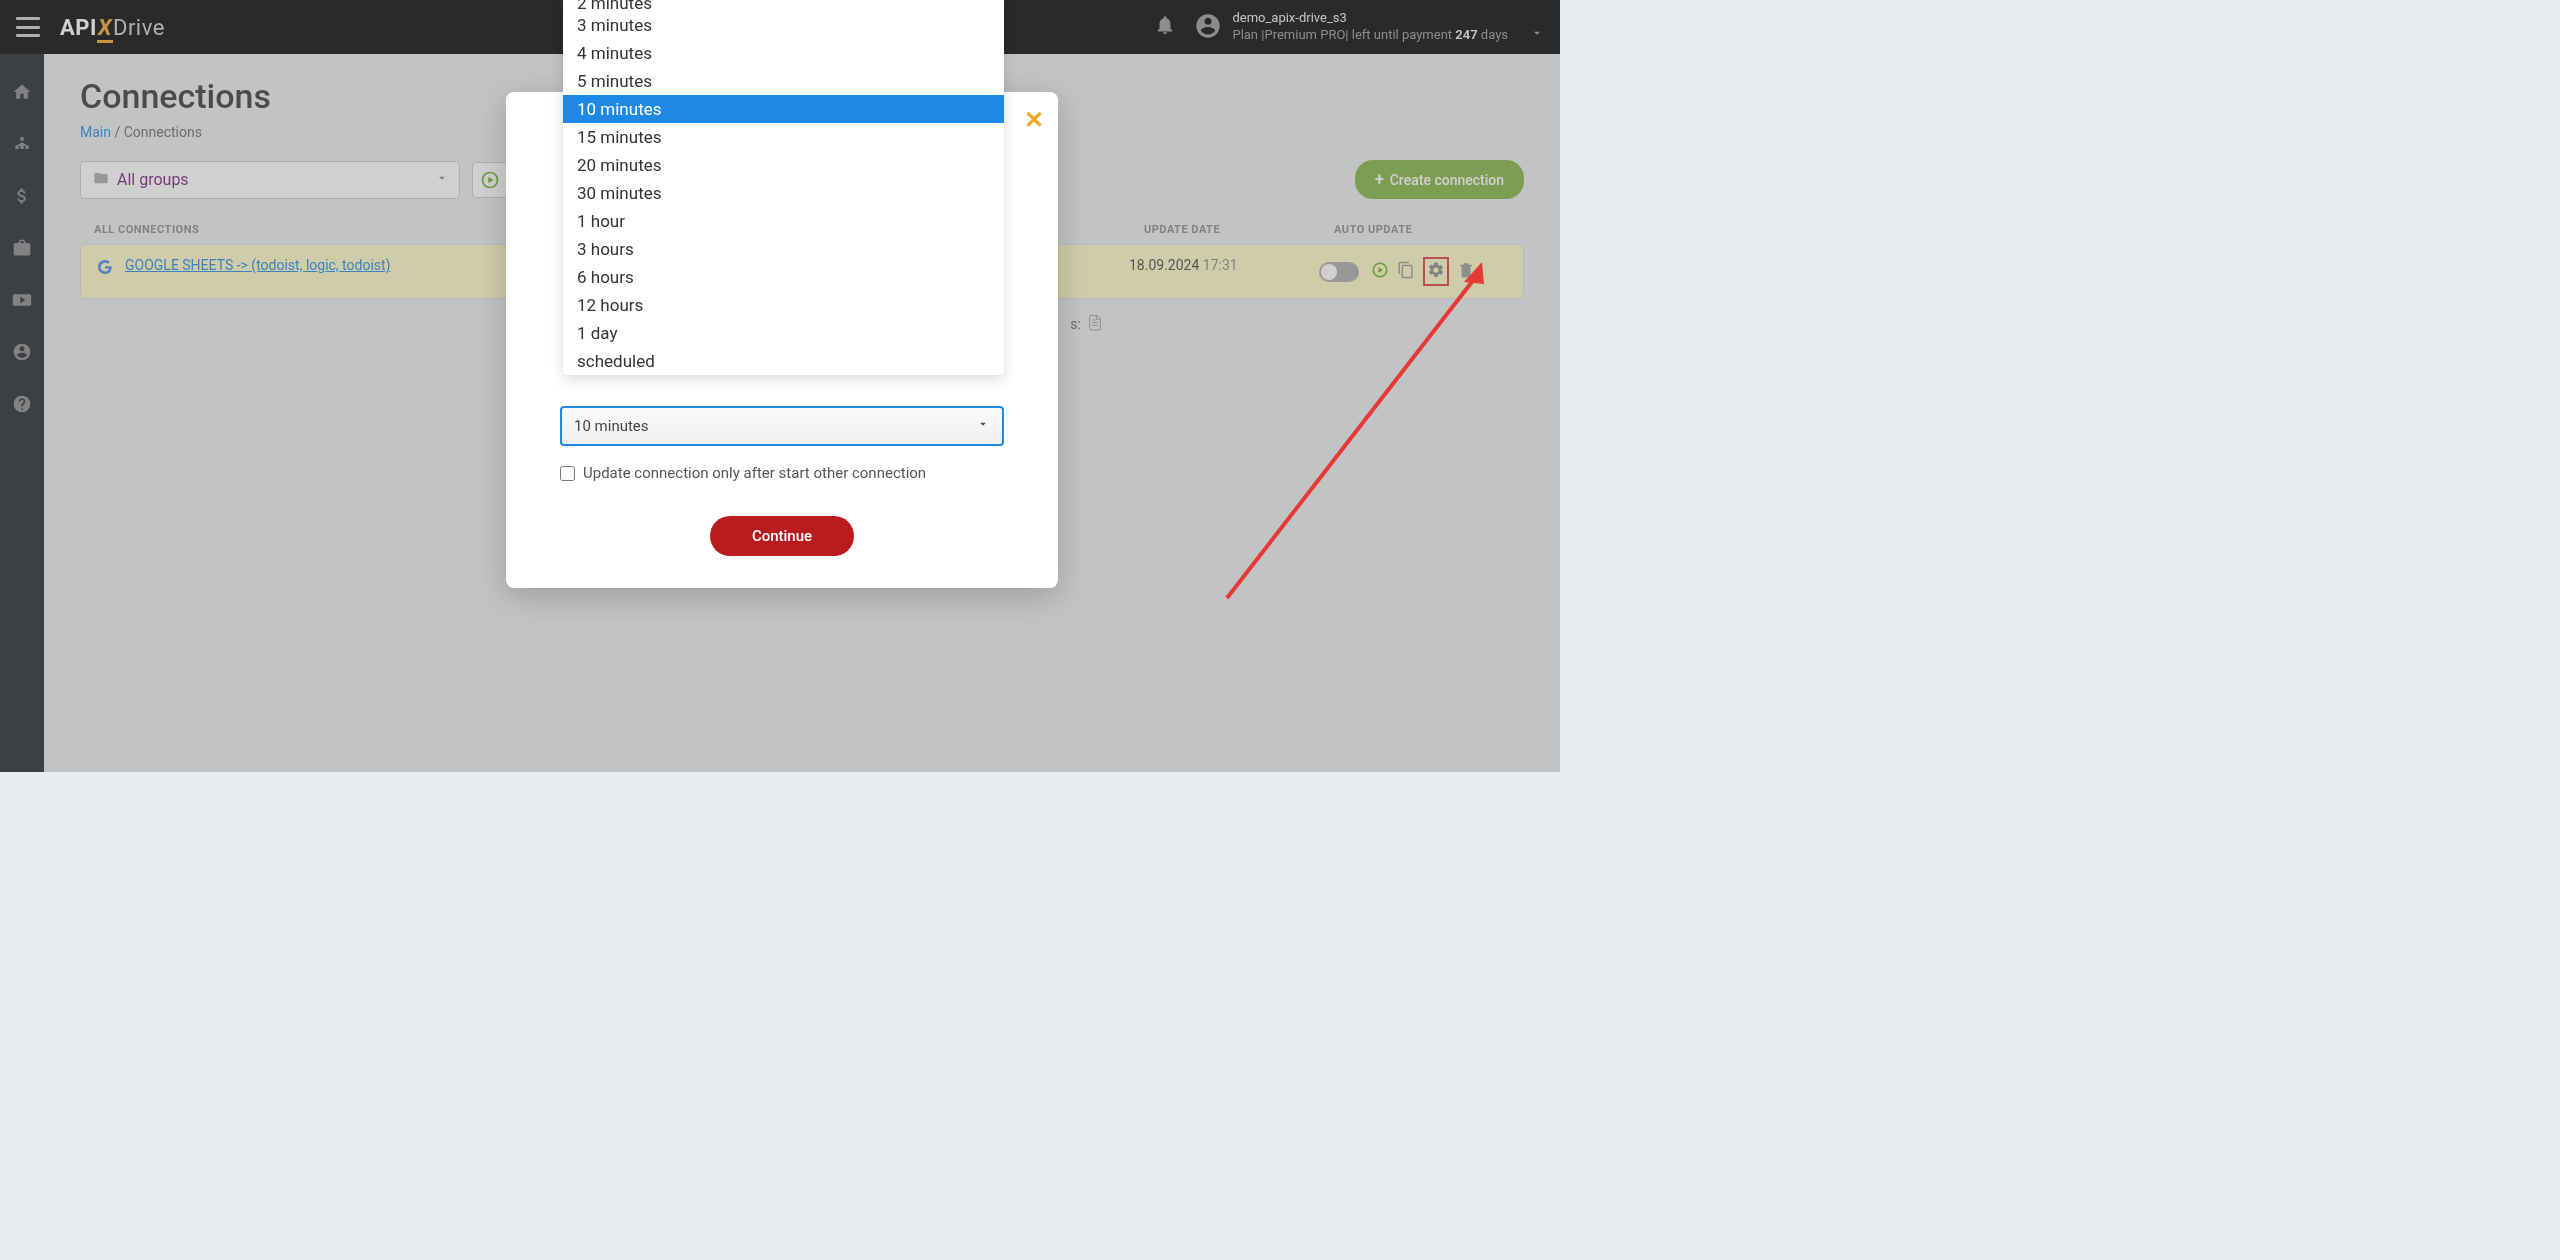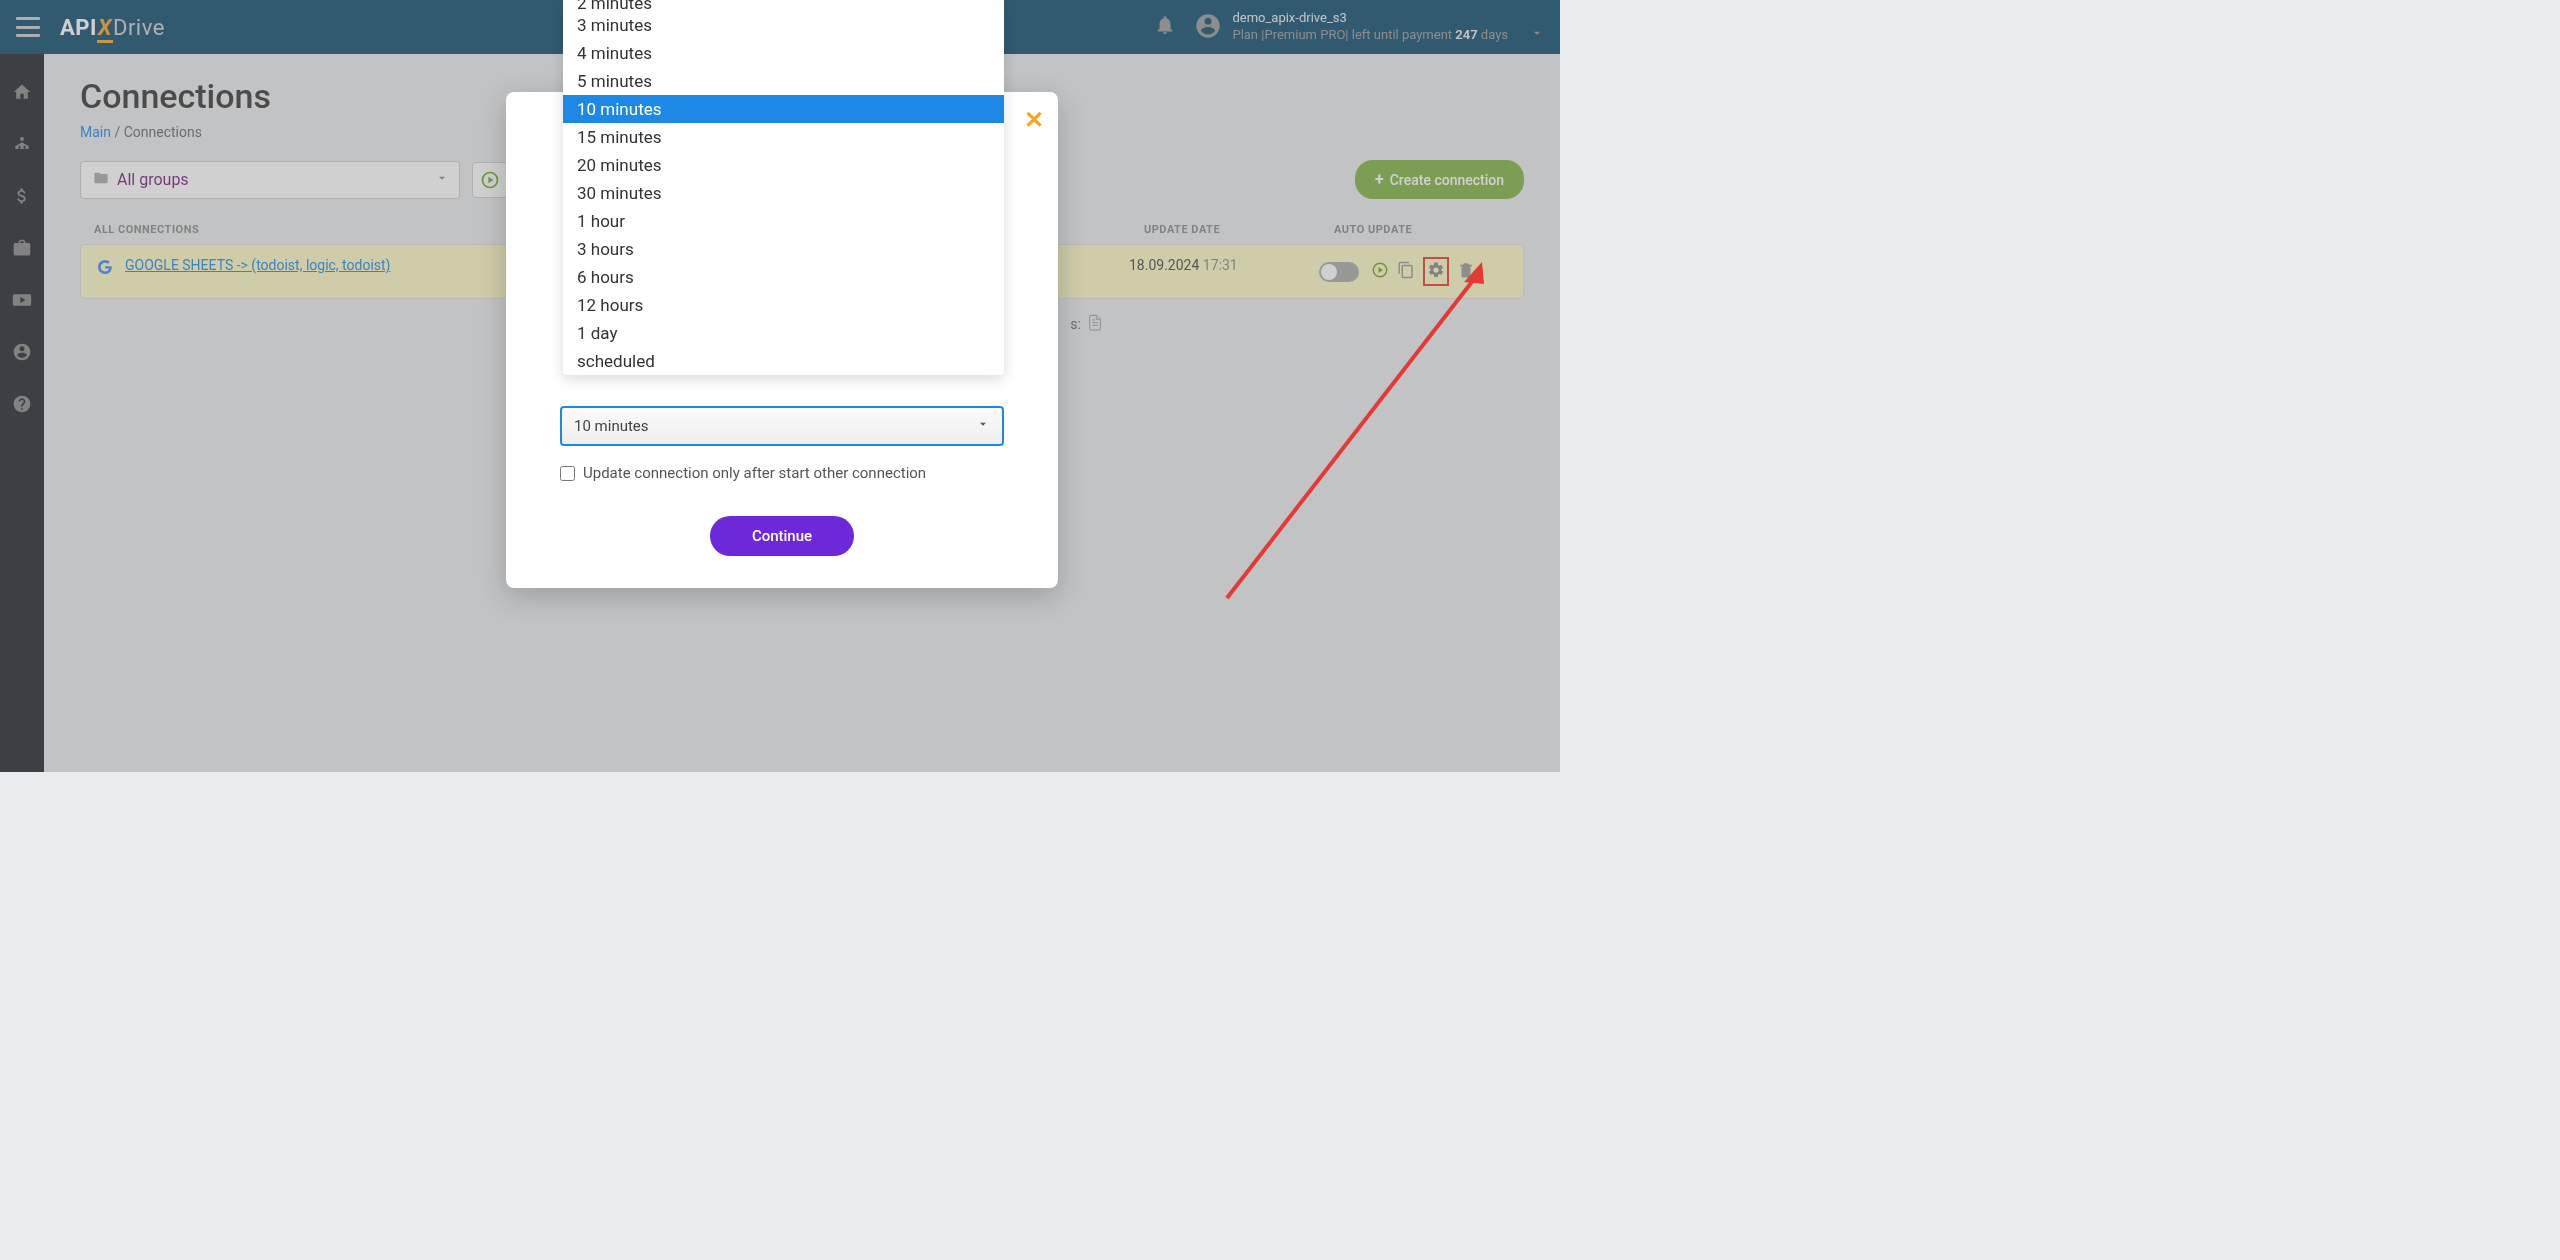--- a/index.html
+++ b/index.html
@@ -1,19 +1,19 @@
 <!DOCTYPE html>
 <html><head>
 <meta charset="utf-8">
 <style>
 * { margin: 0; padding: 0; box-sizing: border-box; font-family: -apple-system, BlinkMacSystemFont, "Segoe UI", Roboto, sans-serif; }
 body { background: #e9ecef; overflow: hidden; width: 1560px; height: 772px; position: relative; }
 
 
-.topbar { height: 54px; background: #0c4a6e; display: flex; align-items: center; padding: 0 16px; color: #fff; }
+.topbar { height: 54px; background: #000000; display: flex; align-items: center; padding: 0 16px; color: #fff; }
 .hamburger { width: 24px; height: 20px; display: flex; flex-direction: column; justify-content: space-between; cursor: pointer; margin-right: 20px; }
 .hamburger span { height: 3px; background: #ccc; border-radius: 1px; }
 .logo { font-size: 22px; font-weight: 700; letter-spacing: 0.5px; }
 .logo .api { color: #fff; }
 .logo .x { color: #f5a623; font-style: italic; border-bottom: 3px solid #f5a623; padding: 0 1px; }
 .logo .drive { color: #ccc; font-weight: 400; }
 .topbar-right { margin-left: auto; display: flex; align-items: center; gap: 18px; }
 .bell-icon svg { fill: #999; width: 22px; height: 22px; }
 .user-block { display: flex; align-items: flex-end; gap: 10px; }
 .user-avatar svg { fill: #999; width: 28px; height: 28px; }
@@ -71,21 +71,21 @@
 .dim { position: absolute; inset: 0; background: rgba(120,120,120,0.35); }
 
 
 .modal { position: absolute; left: 506px; top: 92px; width: 552px; background: #fff; border-radius: 8px; box-shadow: 0 8px 30px rgba(0,0,0,0.2); padding-bottom: 32px; }
 .modal-close { position: absolute; right: 14px; top: 14px; color: #f5a623; font-size: 24px; font-weight: 700; cursor: pointer; }
 .modal-body { padding: 20px 54px 0; }
 .sel-box { width: 100%; border: 2px solid #1e88e5; border-radius: 4px; padding: 9px 12px; font-size: 15px; color: #444; background: linear-gradient(#fafafa,#efefef); display: flex; justify-content: space-between; align-items: center; margin-bottom: 18px; }
 .sel-box .chev svg { fill: #555; width: 14px; height: 14px; }
 .checkbox-row { display: flex; align-items: center; gap: 8px; font-size: 15px; color: #555; margin-bottom: 34px; }
 .checkbox-row input { width: 15px; height: 15px; }
-.continue-btn { display: block; margin: 0 auto; background: #6d28d9; color: #fff; border: none; border-radius: 20px; padding: 11px 42px; font-size: 15px; font-weight: 500; }
+.continue-btn { display: block; margin: 0 auto; background: #b91c1c; color: #fff; border: none; border-radius: 20px; padding: 11px 42px; font-size: 15px; font-weight: 500; }
 
 
 .dropdown { position: absolute; left: 563px; top: 0; width: 441px; background: #fff; border-radius: 0 0 4px 4px; box-shadow: 0 4px 14px rgba(0,0,0,0.15); overflow: hidden; z-index: 50; }
 .dropdown-item { padding: 4px 14px; font-size: 17px; color: #333; cursor: pointer; }
 .dropdown-item.cut { padding-top: 0; line-height: 0.4; }
 .dropdown-item.selected { background: #1e88e5; color: #fff; }
 
 
 .arrow { position: absolute; left: 1222px; top: 258px; width: 270px; height: 342px; pointer-events: none; }
 .arrow svg { width: 100%; height: 100%; }

